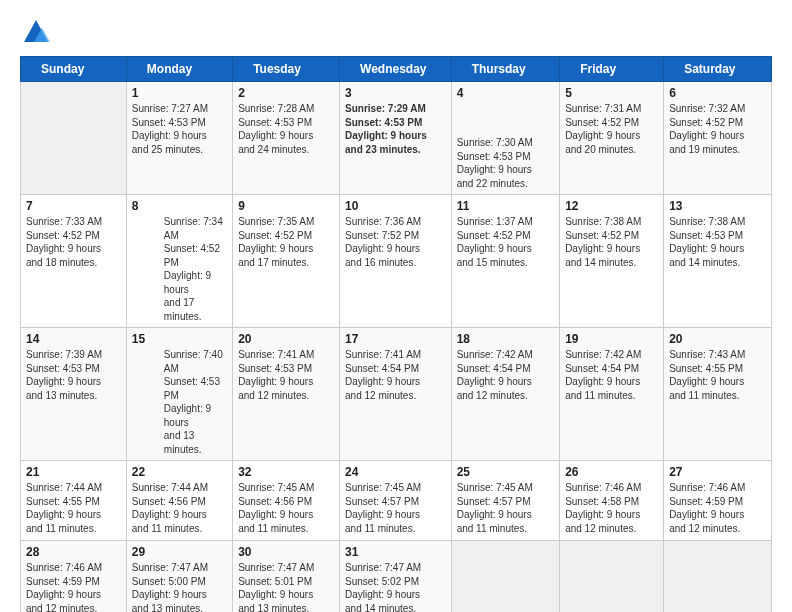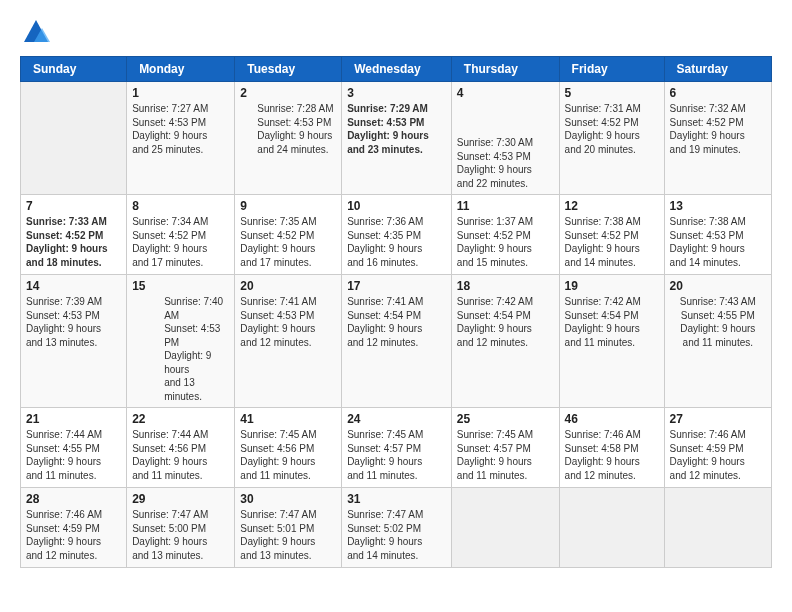--- a/index.html
+++ b/index.html
@@ -54,21 +54,21 @@
     .calendar {
       width: 100%;
       border-collapse: collapse;
       border: 1px solid #bbb;
       font-size: 10.5px;
     }
     .calendar thead tr th {
       background: #1565c0;
       color: #fff;
       text-align: left;
-      padding: 5px 12px;
+      padding: 5px 20px;
       font-size: 12px;
       font-weight: bold;
       border: 1px solid #1455a0;
       margin-left: 30px;
     }
     .calendar tbody tr td {
       vertical-align: top;
       border: 1px solid #ccc;
       padding: 4px 5px;
       width: 113px;
@@ -135,21 +135,21 @@
           <td class="empty-cell"></td>
           <td>
             <span class="day-num">1</span>
             <div class="day-info" style="white-space: pre-line;">Sunrise: 7:27 AM
 Sunset: 4:53 PM
 Daylight: 9 hours
 and 25 minutes.</div>
           </td>
           <td>
             <span class="day-num">2</span>
-            <div class="day-info" style="white-space: pre-line; margin-left: 17px;">Sunrise: 7:28 AM
+            <div class="day-info" style="white-space: pre-line;">Sunrise: 7:28 AM
 Sunset: 4:53 PM
 Daylight: 9 hours
 and 24 minutes.</div>
           </td>
           <td>
             <span class="day-num">3</span>
             <div class="day-info" style="white-space: pre-line; font-weight: bold;">Sunrise: 7:29 AM
 Sunset: 4:53 PM
 Daylight: 9 hours
 and 23 minutes.</div>
@@ -172,43 +172,43 @@
             <span class="day-num">6</span>
             <div class="day-info" style="white-space: pre-line;">Sunrise: 7:32 AM
 Sunset: 4:52 PM
 Daylight: 9 hours
 and 19 minutes.</div>
           </td>
         </tr>
         <tr>
           <td>
             <span class="day-num">7</span>
-            <div class="day-info" style="white-space: pre-line; font-weight: bold;">Sunrise: 7:33 AM
+            <div class="day-info" style="white-space: pre-line;">Sunrise: 7:33 AM
 Sunset: 4:52 PM
 Daylight: 9 hours
 and 18 minutes.</div>
           </td>
           <td>
             <span class="day-num">8</span>
-            <div class="day-info" style="white-space: pre-line;">Sunrise: 7:34 AM
+            <div class="day-info" style="white-space: pre-line; margin-left: 32px;">Sunrise: 7:34 AM
 Sunset: 4:52 PM
 Daylight: 9 hours
 and 17 minutes.</div>
           </td>
           <td>
             <span class="day-num">9</span>
             <div class="day-info" style="white-space: pre-line;">Sunrise: 7:35 AM
 Sunset: 4:52 PM
 Daylight: 9 hours
 and 17 minutes.</div>
           </td>
           <td>
             <span class="day-num">10</span>
             <div class="day-info" style="white-space: pre-line;">Sunrise: 7:36 AM
-Sunset: 4:35 PM
+Sunset: 7:52 PM
 Daylight: 9 hours
 and 16 minutes.</div>
           </td>
           <td>
             <span class="day-num">11</span>
             <div class="day-info" style="white-space: pre-line;">Sunrise: 1:37 AM
 Sunset: 4:52 PM
 Daylight: 9 hours
 and 15 minutes.</div>
           </td>
@@ -265,21 +265,21 @@
           </td>
           <td>
             <span class="day-num">19</span>
             <div class="day-info" style="white-space: pre-line;">Sunrise: 7:42 AM
 Sunset: 4:54 PM
 Daylight: 9 hours
 and 11 minutes.</div>
           </td>
           <td>
             <span class="day-num">20</span>
-            <div class="day-info" style="white-space: pre-line; text-align: center;">Sunrise: 7:43 AM
+            <div class="day-info" style="white-space: pre-line;">Sunrise: 7:43 AM
 Sunset: 4:55 PM
 Daylight: 9 hours
 and 11 minutes.</div>
           </td>
         </tr>
         <tr>
           <td>
             <span class="day-num">21</span>
             <div class="day-info" style="white-space: pre-line;">Sunrise: 7:44 AM
 Sunset: 4:55 PM
@@ -287,42 +287,42 @@
 and 11 minutes.</div>
           </td>
           <td>
             <span class="day-num">22</span>
             <div class="day-info" style="white-space: pre-line;">Sunrise: 7:44 AM
 Sunset: 4:56 PM
 Daylight: 9 hours
 and 11 minutes.</div>
           </td>
           <td>
-            <span class="day-num">41</span>
+            <span class="day-num">32</span>
             <div class="day-info" style="white-space: pre-line;">Sunrise: 7:45 AM
 Sunset: 4:56 PM
 Daylight: 9 hours
 and 11 minutes.</div>
           </td>
           <td>
             <span class="day-num">24</span>
             <div class="day-info" style="white-space: pre-line;">Sunrise: 7:45 AM
 Sunset: 4:57 PM
 Daylight: 9 hours
 and 11 minutes.</div>
           </td>
           <td>
             <span class="day-num">25</span>
             <div class="day-info" style="white-space: pre-line;">Sunrise: 7:45 AM
 Sunset: 4:57 PM
 Daylight: 9 hours
 and 11 minutes.</div>
           </td>
           <td>
-            <span class="day-num">46</span>
+            <span class="day-num">26</span>
             <div class="day-info" style="white-space: pre-line;">Sunrise: 7:46 AM
 Sunset: 4:58 PM
 Daylight: 9 hours
 and 12 minutes.</div>
           </td>
           <td>
             <span class="day-num">27</span>
             <div class="day-info" style="white-space: pre-line;">Sunrise: 7:46 AM
 Sunset: 4:59 PM
 Daylight: 9 hours

